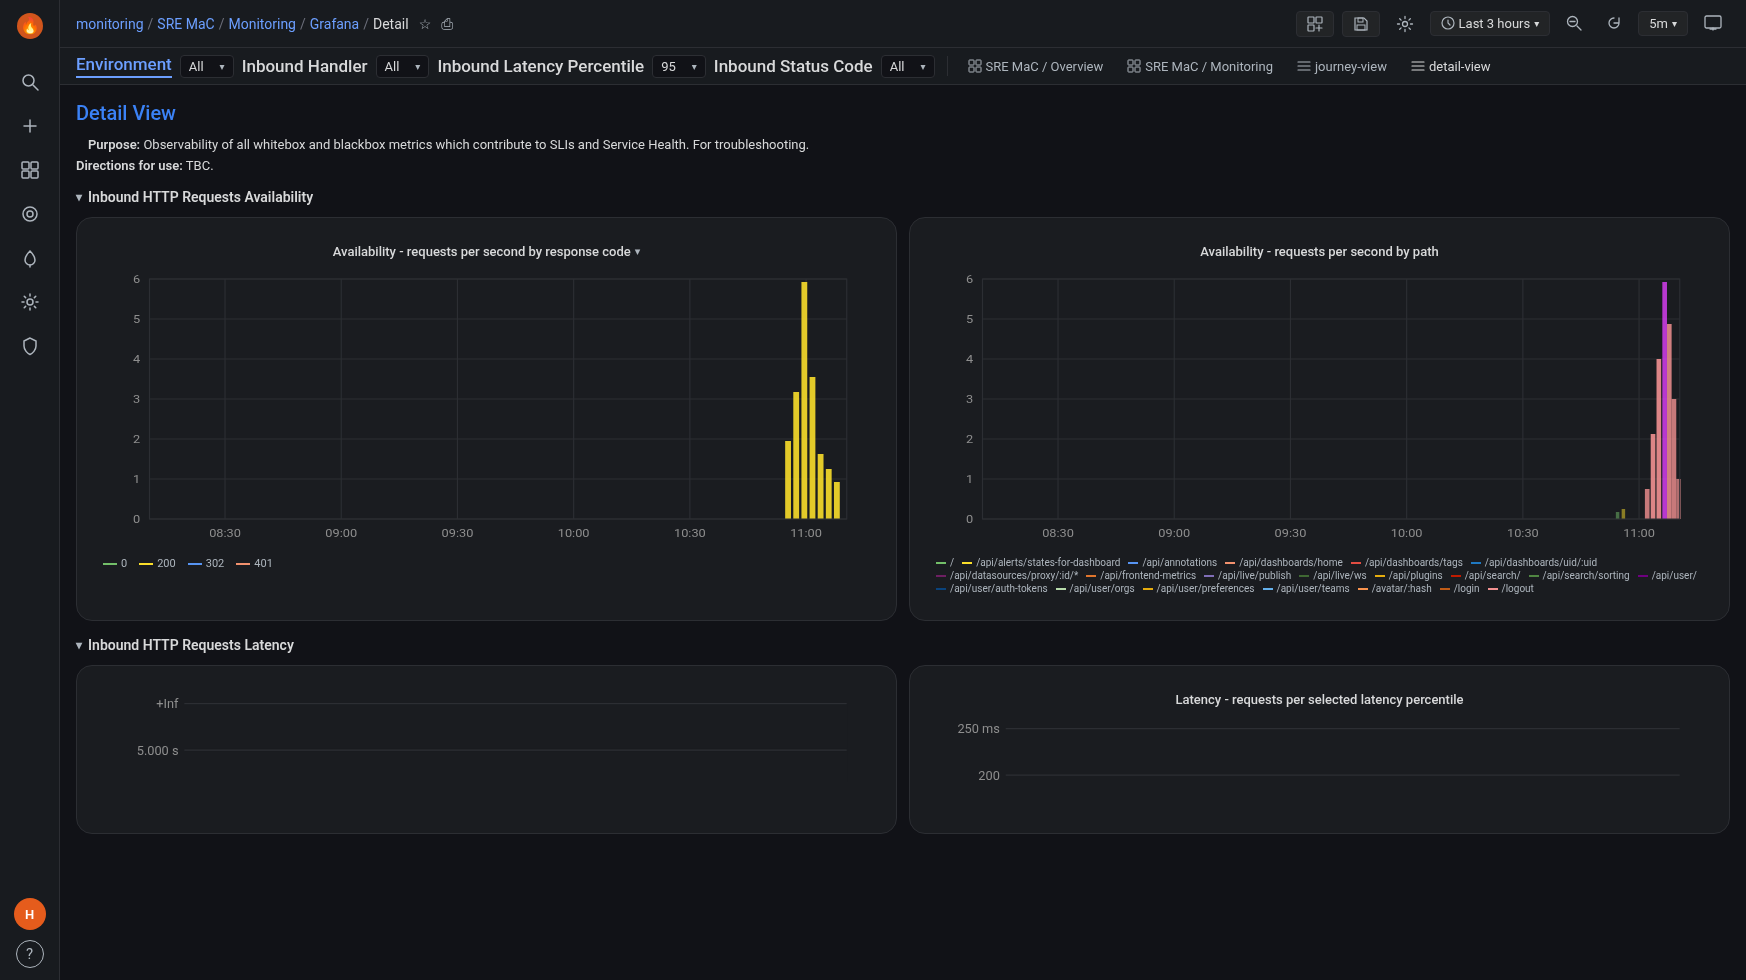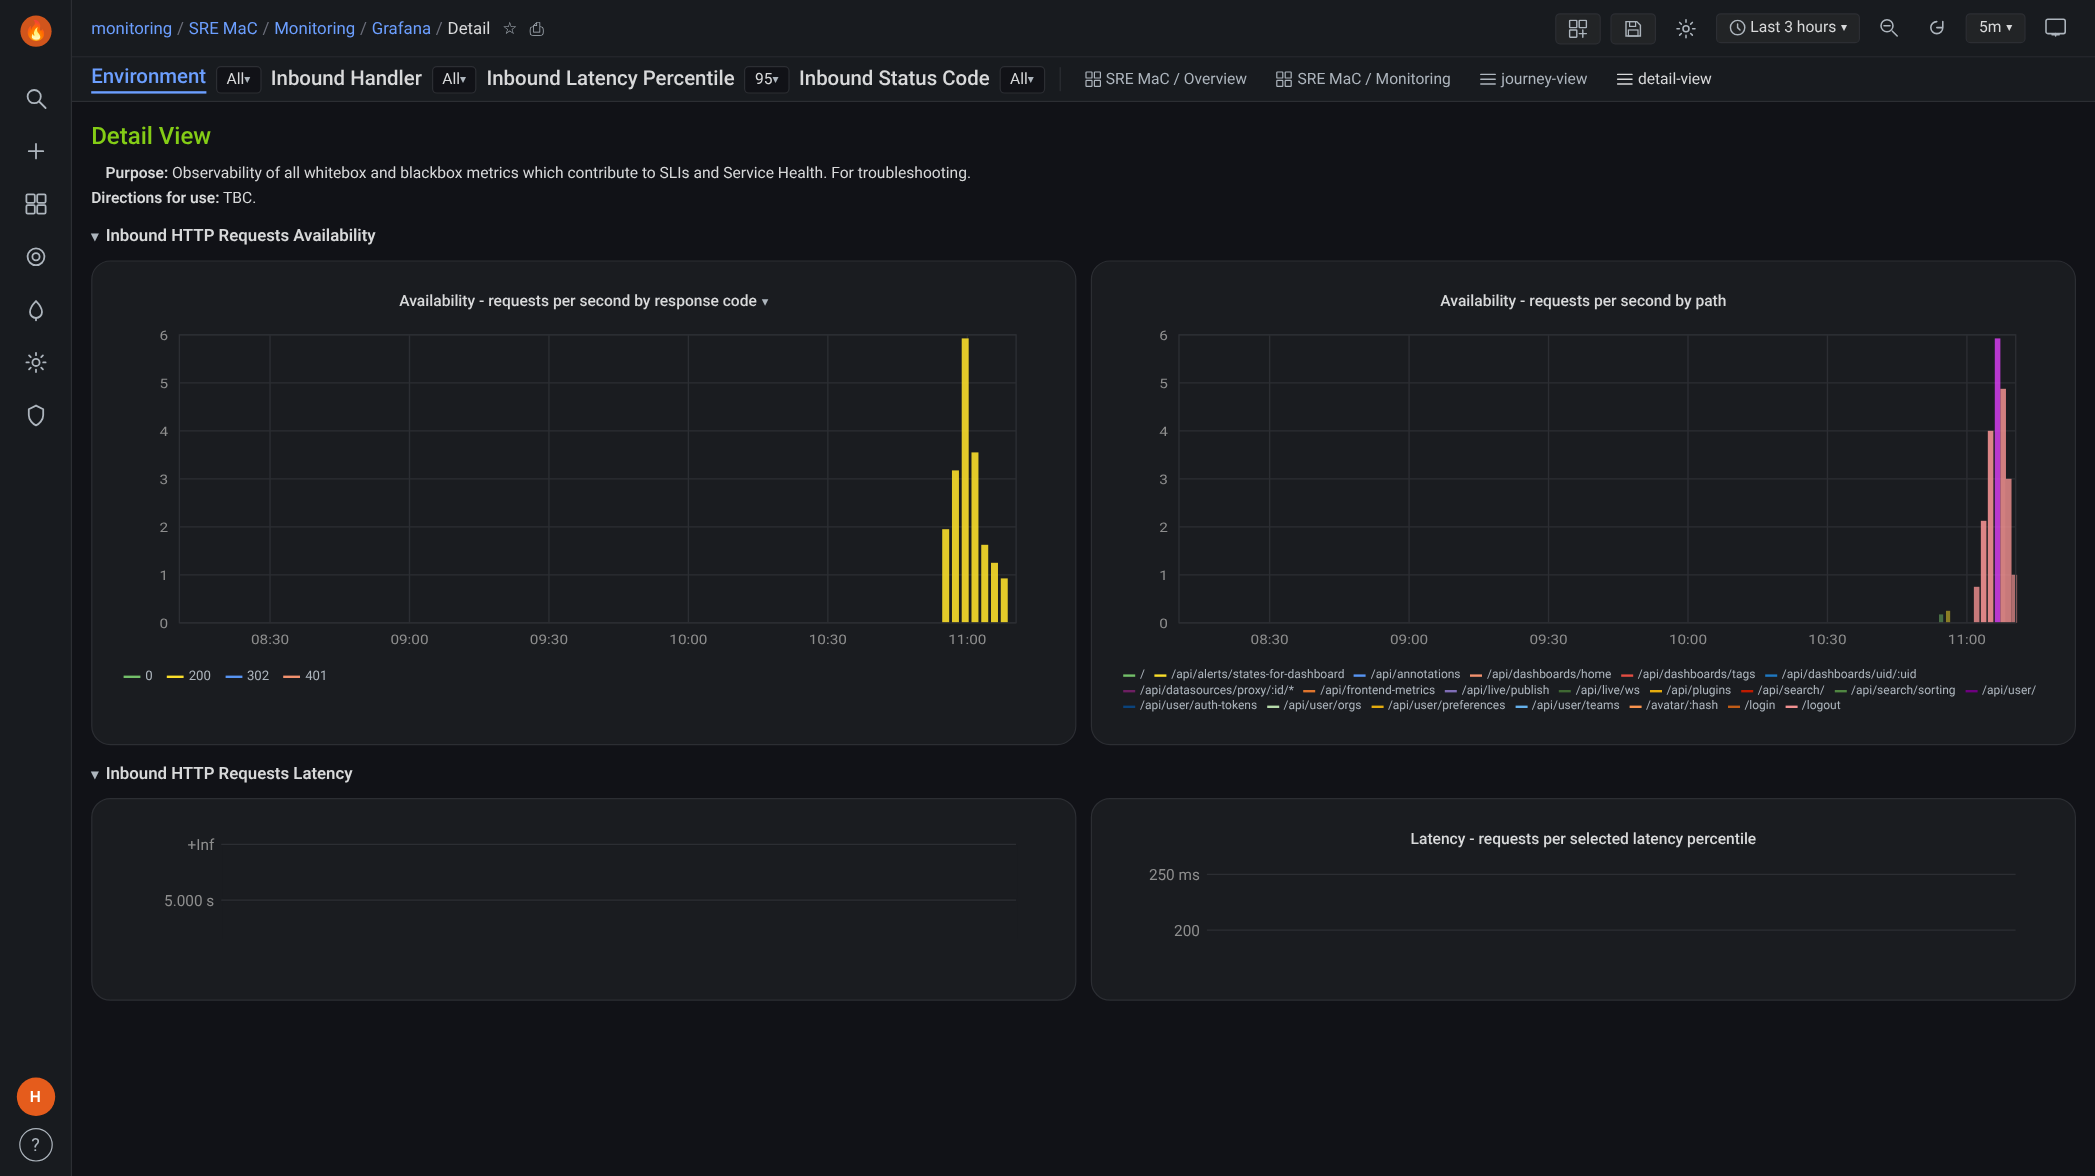--- a/index.html
+++ b/index.html
@@ -119,21 +119,21 @@
       font-weight: 500;
     }
     .filter-label.active { color: #6c9fff; border-bottom: 2px solid #6c9fff; padding-bottom: 2px; }
     .filter-select {
       background: #111217;
       border: 1px solid #2c2e33;
       color: #d8d9da;
       padding: 3px 8px;
       border-radius: 4px;
       cursor: pointer;
-      display: flex; align-items: center; gap: 0;
+      display: flex; align-items: center; gap: 16px;
       font-size: 13px;
     }
     .filter-select .arrow { font-size: 10px; color: #adb5bd; }
     .nav-link {
       display: flex; align-items: center; gap: 4px;
       color: #adb5bd;
       cursor: pointer;
       font-size: 13px;
       padding: 3px 8px;
       border-radius: 4px;
@@ -142,21 +142,21 @@
     .filter-divider { width: 1px; height: 20px; background: #2c2e33; margin: 0 4px; }
 
     
     .content {
       flex: 1;
       overflow-y: auto;
       padding: 16px;
       background: #111217;
     }
     .page-title {
-      font-size: 20px; font-weight: 500; color: #84cc16; margin-bottom: 12px;
+      font-size: 20px; font-weight: 500; color: #3b82f6; margin-bottom: 12px;
     }
     .page-desc { color: #d8d9da; margin-bottom: 6px; font-size: 13px; padding-left: 12px; }
     .page-desc span { font-weight: 600; }
     .page-dirs { color: #d8d9da; margin-bottom: 16px; font-size: 13px; }
     .page-dirs span { font-weight: 600; }
 
     
     .section-header {
       display: flex; align-items: center; gap: 6px;
       margin-bottom: 12px;

